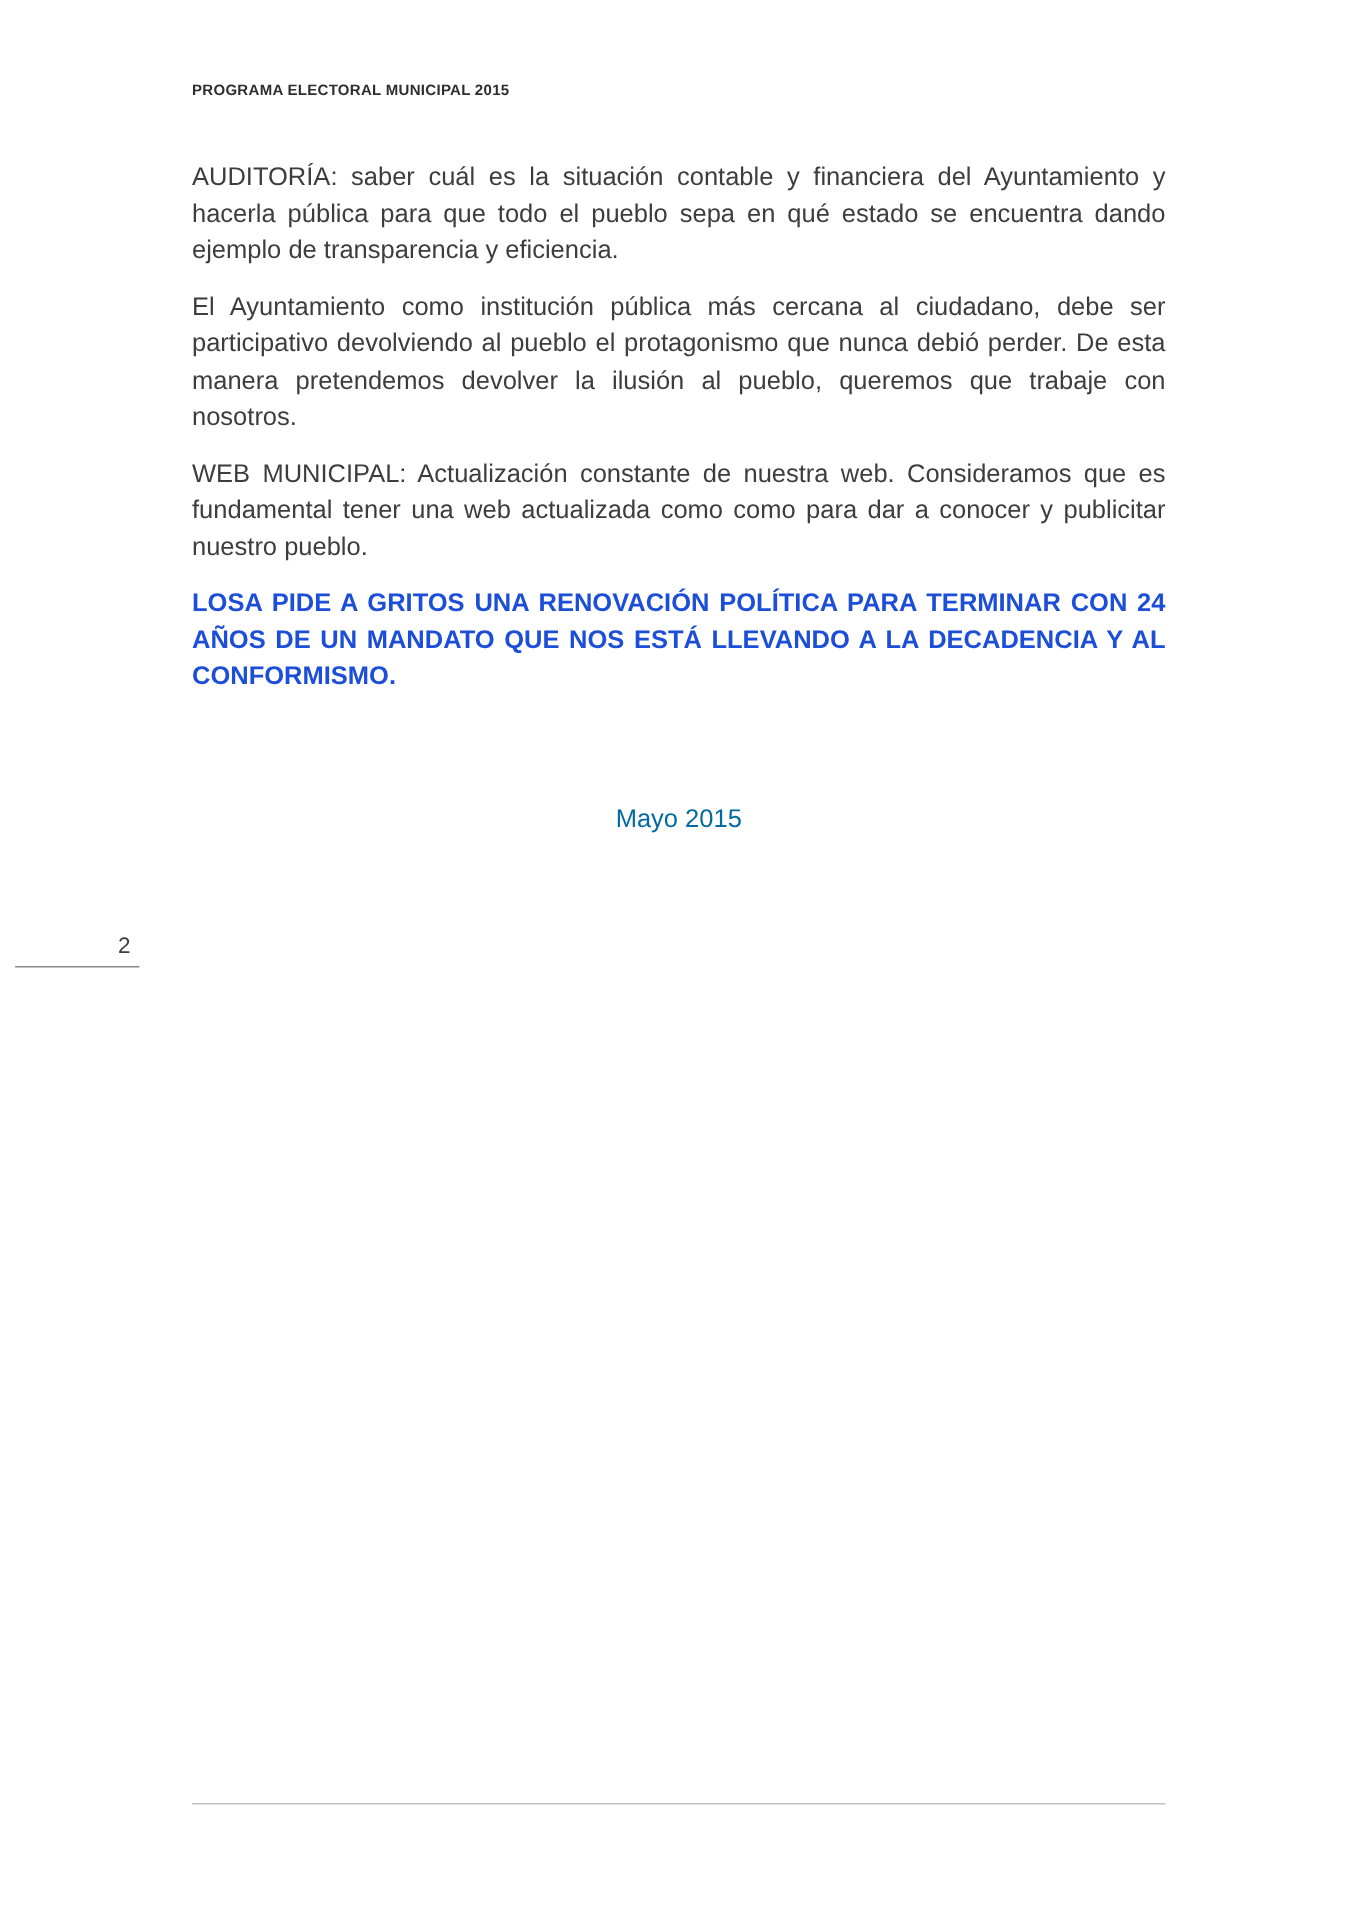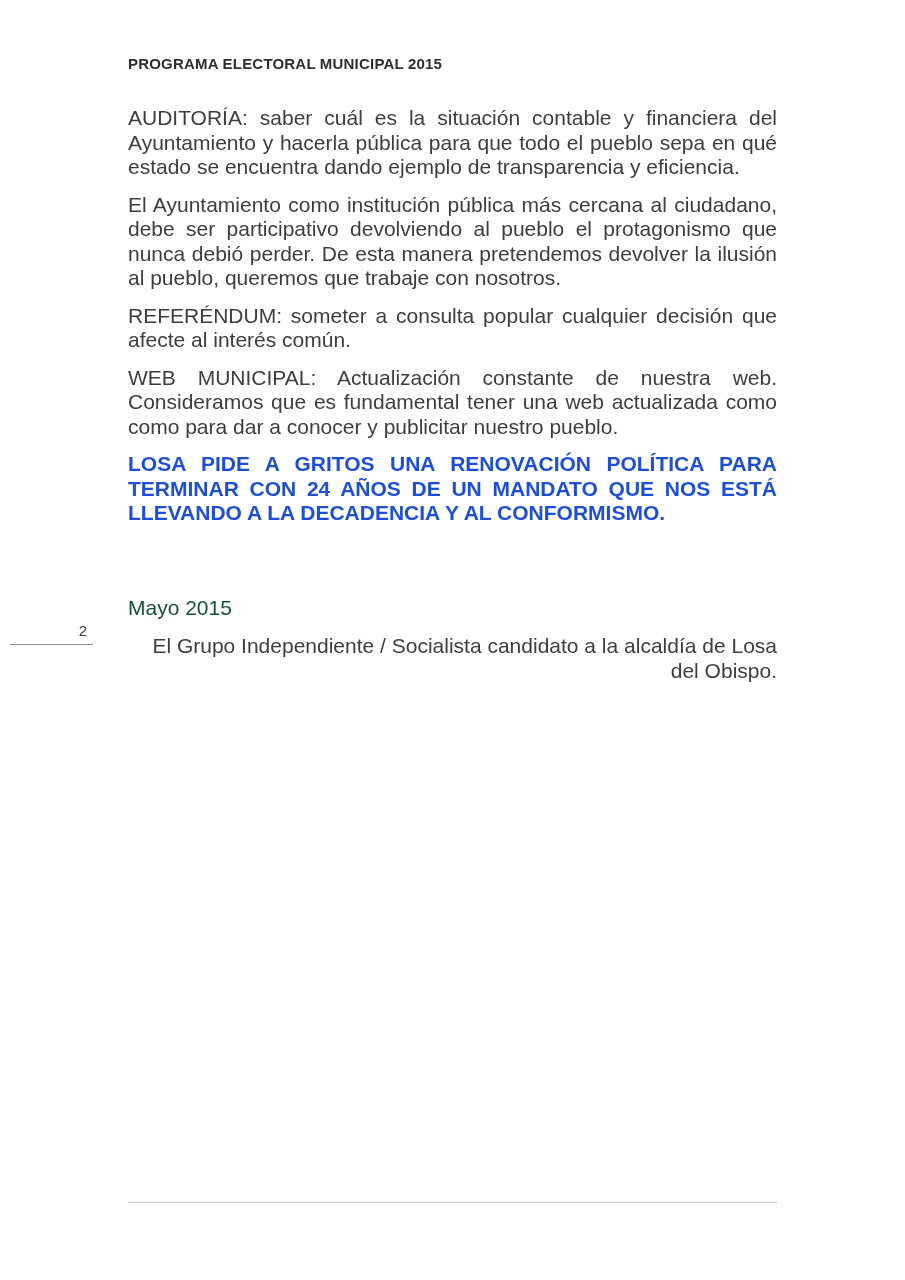--- a/index.html
+++ b/index.html
@@ -11,47 +11,47 @@
     position: relative;
     width: 905px;
     height: 1280px;
     background: #ffffff;
     overflow: hidden;
   }
   .header {
     position: absolute;
     top: 55px;
     left: 128px;
-    font-size: 15px;
+    font-size: 10px;
     font-weight: bold;
     letter-spacing: 0.2px;
     color: #2e2e2e;
   }
   .content {
     position: absolute;
     top: 106px;
     left: 128px;
     width: 649px;
-    font-size: 21px;
+    font-size: 17px;
     line-height: 24.5px;
     color: #3d3d3d;
   }
   .para {
     text-align: justify;
     margin-bottom: 13px;
   }
   .para.bold {
     font-weight: bold;
     color: #1d4ed8;
     margin-top: 1px;
   }
   .date-line {
-    text-align: left;
+    text-align: center;
     margin-top: 70px;
-    color: #14532d;
+    color: #0369a1;
   }
   .signature-line {
     text-align: right;
     margin-top: 14px;
     color: #3d3d3d;
   }
   .page-number-area {
     position: absolute;
     top: 622px;
     left: 10px;
@@ -74,26 +74,24 @@
 </head>
 <body>
 
 <div class="page">
 
   <div class="header">PROGRAMA ELECTORAL MUNICIPAL 2015</div>
 
   <div class="content">
     <p class="para">AUDITORÍA: saber cuál es la situación contable y financiera del Ayuntamiento y hacerla pública para que todo el pueblo sepa en qué estado se encuentra dando ejemplo de transparencia y eficiencia.</p>
     <p class="para">El Ayuntamiento como institución pública más cercana al ciudadano, debe ser participativo devolviendo al pueblo el protagonismo que nunca debió perder. De esta manera pretendemos devolver la ilusión al pueblo, queremos que trabaje con nosotros.</p>
-    <p class="para">REFERÉNDUM: someter a consulta popular cualquier decisión que afecte al interés común.</p>
     <p class="para">WEB MUNICIPAL: Actualización constante de nuestra web. Consideramos que es fundamental tener una web actualizada como como para dar a conocer y publicitar nuestro pueblo.</p>
     <p class="para bold">LOSA PIDE A GRITOS UNA RENOVACIÓN POLÍTICA PARA TERMINAR CON 24 AÑOS DE  UN MANDATO QUE NOS ESTÁ LLEVANDO A LA DECADENCIA Y AL CONFORMISMO.</p>
 
     <p class="date-line">Mayo 2015</p>
-    <p class="signature-line">El Grupo Independiente / Socialista candidato a la alcaldía de Losa del Obispo.</p>
   </div>
 
   <div class="page-number-area">
     <span>2</span>
   </div>
 
   <div class="footer-rule"></div>
 
 </div>
 

